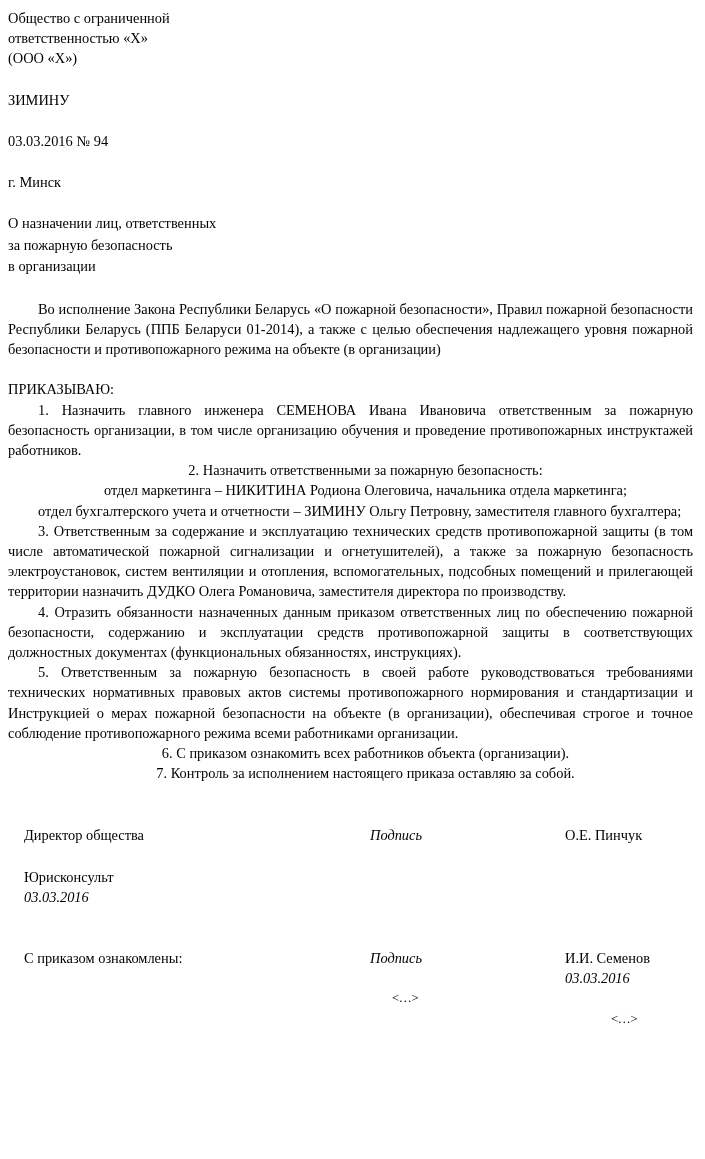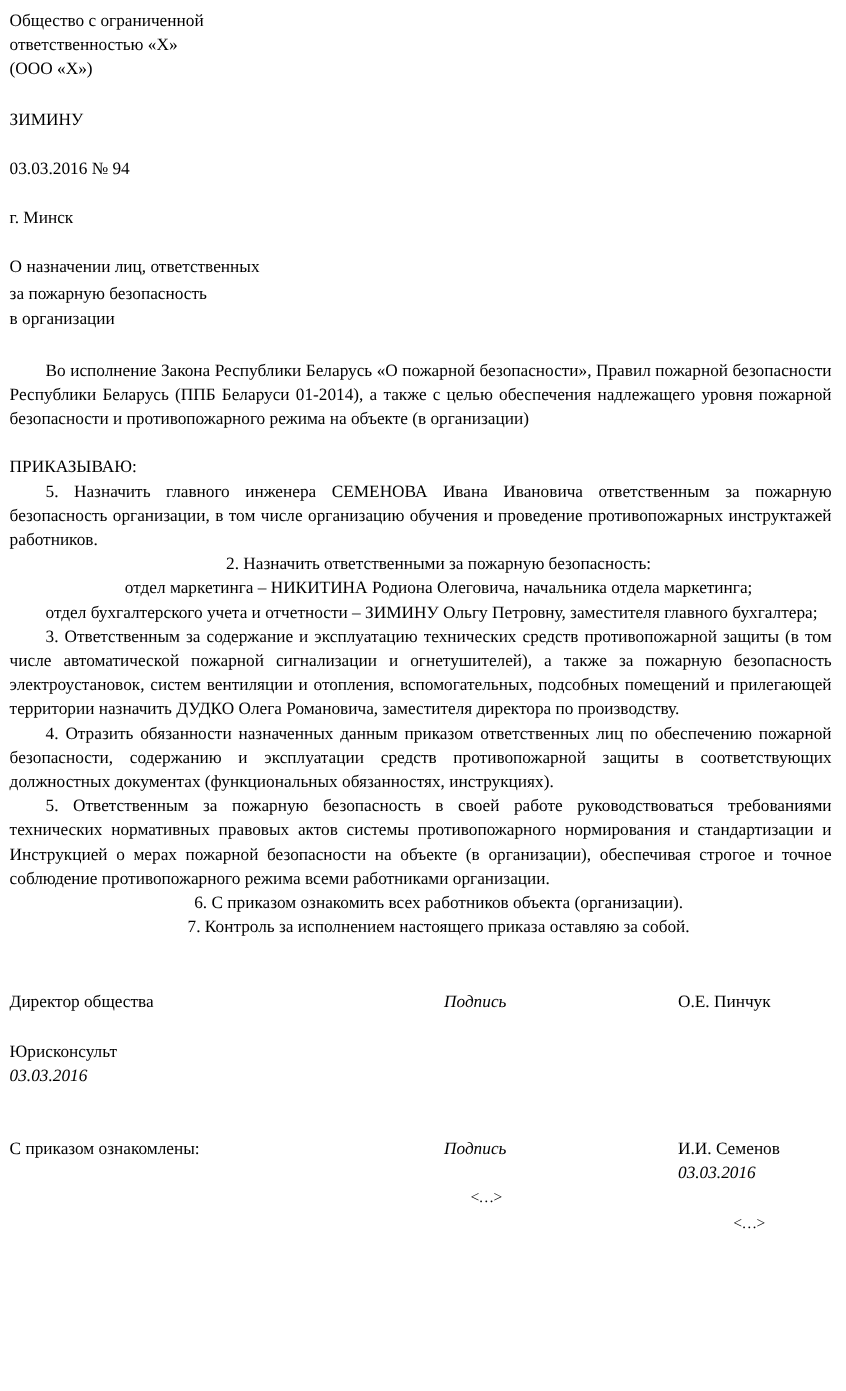--- a/index.html
+++ b/index.html
@@ -58,21 +58,21 @@
 
   
   .sig-row {
     position: relative;
     font-size: 14.4px;
     line-height: 20.2px;
     height: 20.2px;
   }
   .sig-left {
     position: absolute;
-    left: 0;
+    left: 16px;
     top: 0;
   }
   .sig-mid {
     position: absolute;
     left: 362px;
     top: 0;
     font-style: italic;
   }
   .sig-right {
     position: absolute;
@@ -134,21 +134,21 @@
   </div>
 
   <div class="gap-md"></div>
 
   <p class="para">Во исполнение Закона Республики Беларусь «О пожарной безопасности», Правил пожарной безопасности Республики Беларусь (ППБ Беларуси 01-2014), а также с целью обеспечения надлежащего уровня пожарной безопасности и противопожарного режима на объекте (в организации)</p>
 
   <div class="gap-sm"></div>
 
   <p class="para noindent">ПРИКАЗЫВАЮ:</p>
 
-  <p class="para">5. Назначить главного инженера СЕМЕНОВА Ивана Ивановича ответственным за пожарную безопасность организации, в том числе организацию обучения и проведение противопожарных инструктажей работников.</p>
+  <p class="para">1. Назначить главного инженера СЕМЕНОВА Ивана Ивановича ответственным за пожарную безопасность организации, в том числе организацию обучения и проведение противопожарных инструктажей работников.</p>
   <p class="para single-line">2. Назначить ответственными за пожарную безопасность:</p>
   <p class="para single-line">отдел маркетинга – НИКИТИНА Родиона Олеговича, начальника отдела маркетинга;</p>
   <p class="para">отдел бухгалтерского учета и отчетности – ЗИМИНУ Ольгу Петровну, заместителя главного бухгалтера;</p>
   <p class="para">3. Ответственным за содержание и эксплуатацию технических средств противопожарной защиты (в том числе автоматической пожарной сигнализации и огнетушителей), а также за пожарную безопасность электроустановок, систем вентиляции и отопления, вспомогательных, подсобных помещений и прилегающей территории назначить ДУДКО Олега Романовича, заместителя директора по производству.</p>
   <p class="para">4. Отразить обязанности назначенных данным приказом ответственных лиц по обеспечению пожарной безопасности, содержанию и эксплуатации средств противопожарной защиты в соответствующих должностных документах (функциональных обязанностях, инструкциях).</p>
   <p class="para">5. Ответственным за пожарную безопасность в своей работе руководствоваться требованиями технических нормативных правовых актов системы противопожарного нормирования и стандартизации и Инструкцией о мерах пожарной безопасности на объекте (в организации), обеспечивая строгое и точное соблюдение противопожарного режима всеми работниками организации.</p>
   <p class="para single-line">6. С приказом ознакомить всех работников объекта (организации).</p>
   <p class="para single-line">7. Контроль за исполнением настоящего приказа оставляю за собой.</p>
 
   <div class="gap-md"></div>

